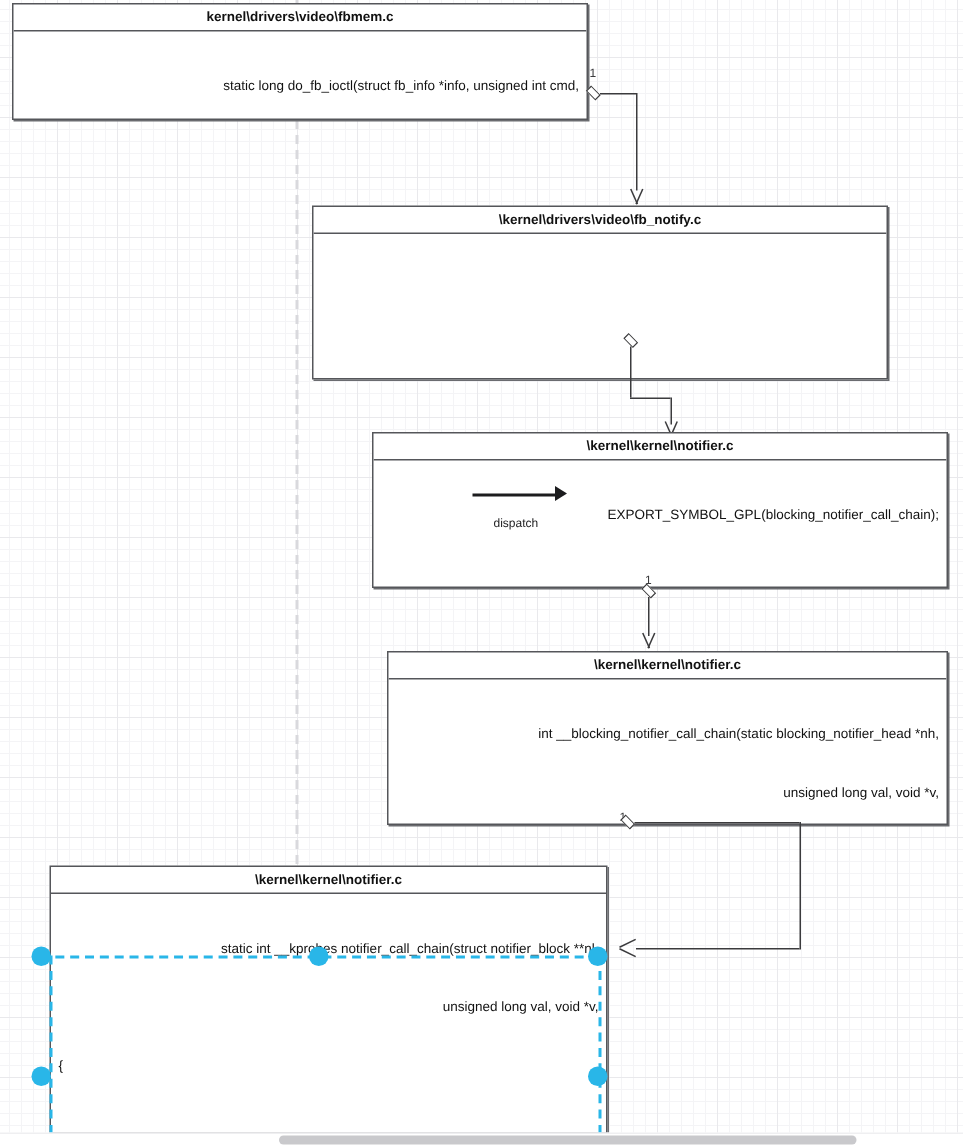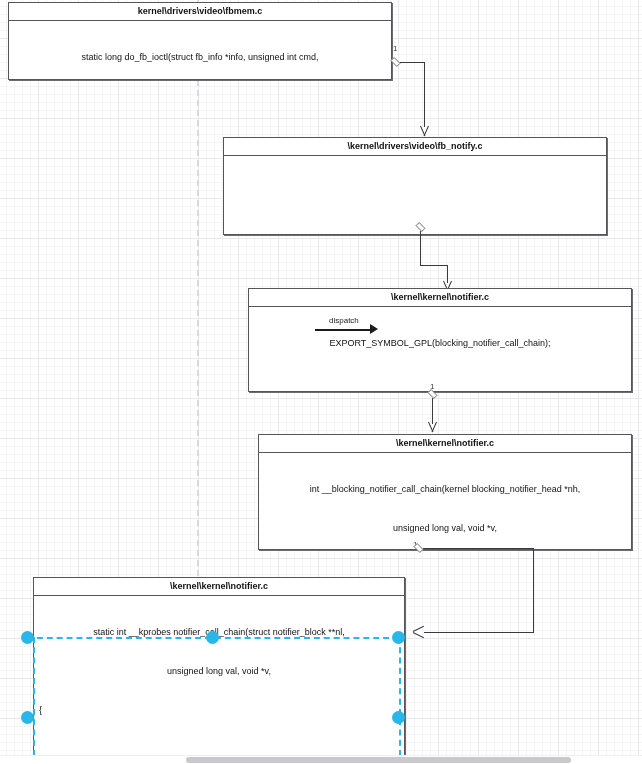--- a/index.html
+++ b/index.html
@@ -48,21 +48,21 @@
     white-space:nowrap;
   }
   .node-body{
     position:relative;
     font-size:9px;
     color:#111;
     line-height:13px;
     padding:4px 5px 3px 5px;
     white-space:pre;
   }
-  .node-body .ctr{display:block;text-align:center;}
+  .node-body .ctr{display:block;text-align:right;}
   .node-body .l{display:block;text-align:left;}
   .node-body .blank{display:block;height:9px;}
 
   
   .conn{position:absolute;background:#3b3b3d;}
   .conn-v{width:1px;}
   .conn-h{height:1px;}
 
   .diamond{
     position:absolute;width:11px;height:8px;
@@ -95,21 +95,21 @@
 
   
   .dispatch-arrow{position:absolute;}
   .dispatch-arrow .bar{position:absolute;left:0;top:5px;width:55px;height:1.5px;background:#1c1c1e;}
   .dispatch-arrow .head{
     position:absolute;left:55px;top:0;width:0;height:0;
     border-top:5px solid transparent;border-bottom:5px solid transparent;
     border-left:8px solid #1c1c1e;
   }
   .dispatch-label{
-    position:absolute;font-size:8px;color:#1c1c1e;line-height:9px;white-space:nowrap;
+    position:absolute;font-size:8px;color:#1c1c1e;line-height:9px;white-space:nowrap;margin-top:28px;
   }
 
   
   .sel-line{position:absolute;}
   .sel-h{height:0;border-top:2px dashed #29b6e8;}
   .sel-v{width:0;border-left:2px dashed #29b6e8;}
   .handle{
     position:absolute;width:13px;height:13px;border-radius:50%;
     background:#29b6e8;
   }
@@ -140,21 +140,21 @@
       
     </div>
   </div>
 
   <div class="mult" style="left:393px;top:45px;">1</div>
   <div class="diamond" style="left:390px;top:58px;"></div>
   <div class="conn conn-h" style="left:400px;top:62px;width:24px;"></div>
   <div class="conn conn-v" style="left:424px;top:62px;height:65px;"></div>
   <div class="arrow-open-down" style="left:419px;top:126px;"></div>
 
-  <div class="node" style="left:223px;top:137px;width:384px;height:98px;">
+  <div class="node" style="left:208px;top:137px;width:384px;height:116px;">
     <div class="node-title">\kernel\drivers\video\fb_notify.c</div>
     <div class="node-body">
       <span class="blank"></span>
       
       
       
       
     </div>
   </div>
 
@@ -184,21 +184,21 @@
   <div class="dispatch-label" style="left:329px;top:316px;">dispatch</div>
 
   <div class="mult" style="left:430px;top:383px;">1</div>
   <div class="diamond" style="left:427px;top:390px;"></div>
   <div class="conn conn-v" style="left:432px;top:398px;height:26px;"></div>
   <div class="arrow-open-down" style="left:427px;top:422px;"></div>
 
   <div class="node" style="left:258px;top:434px;width:374px;height:116px;">
     <div class="node-title">\kernel\kernel\notifier.c</div>
     <div class="node-body">
-      <span class="ctr">int __blocking_notifier_call_chain(kernel blocking_notifier_head *nh,</span>
+      <span class="ctr">int __blocking_notifier_call_chain(static blocking_notifier_head *nh,</span>
       <span class="ctr">unsigned long val, void *v,</span>
       
       
       
       
       
       
       
     </div>
   </div>

